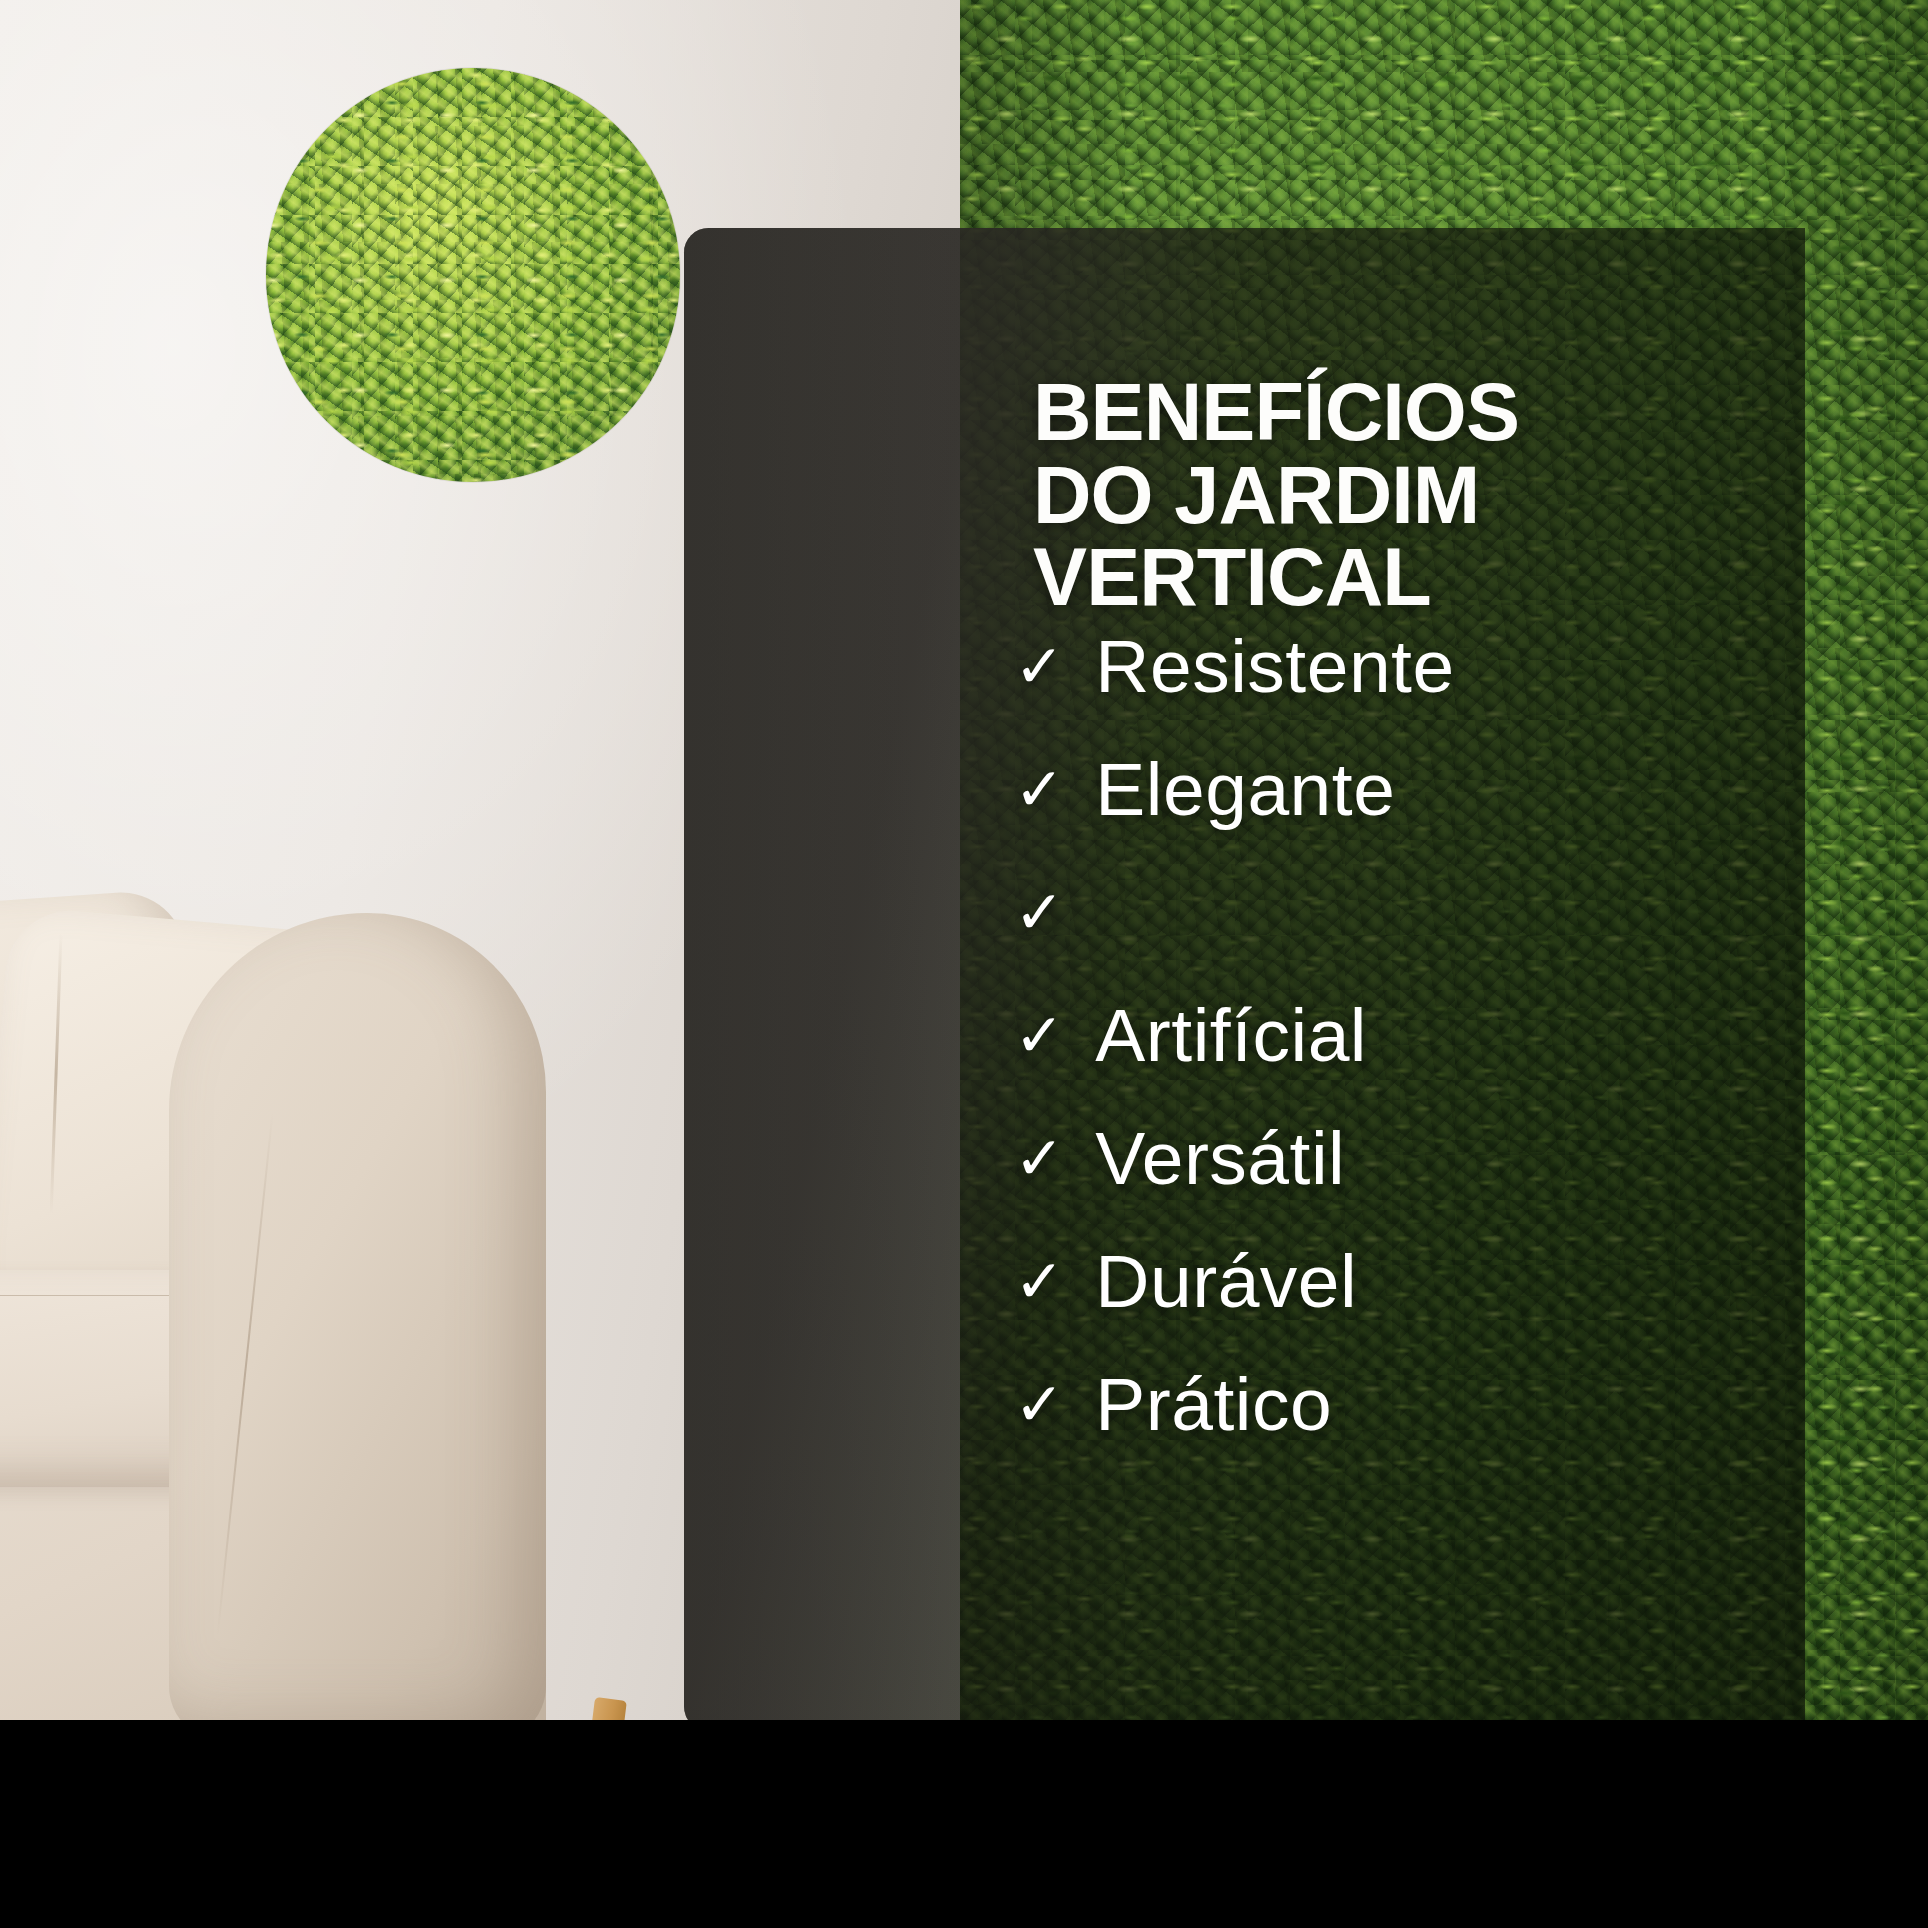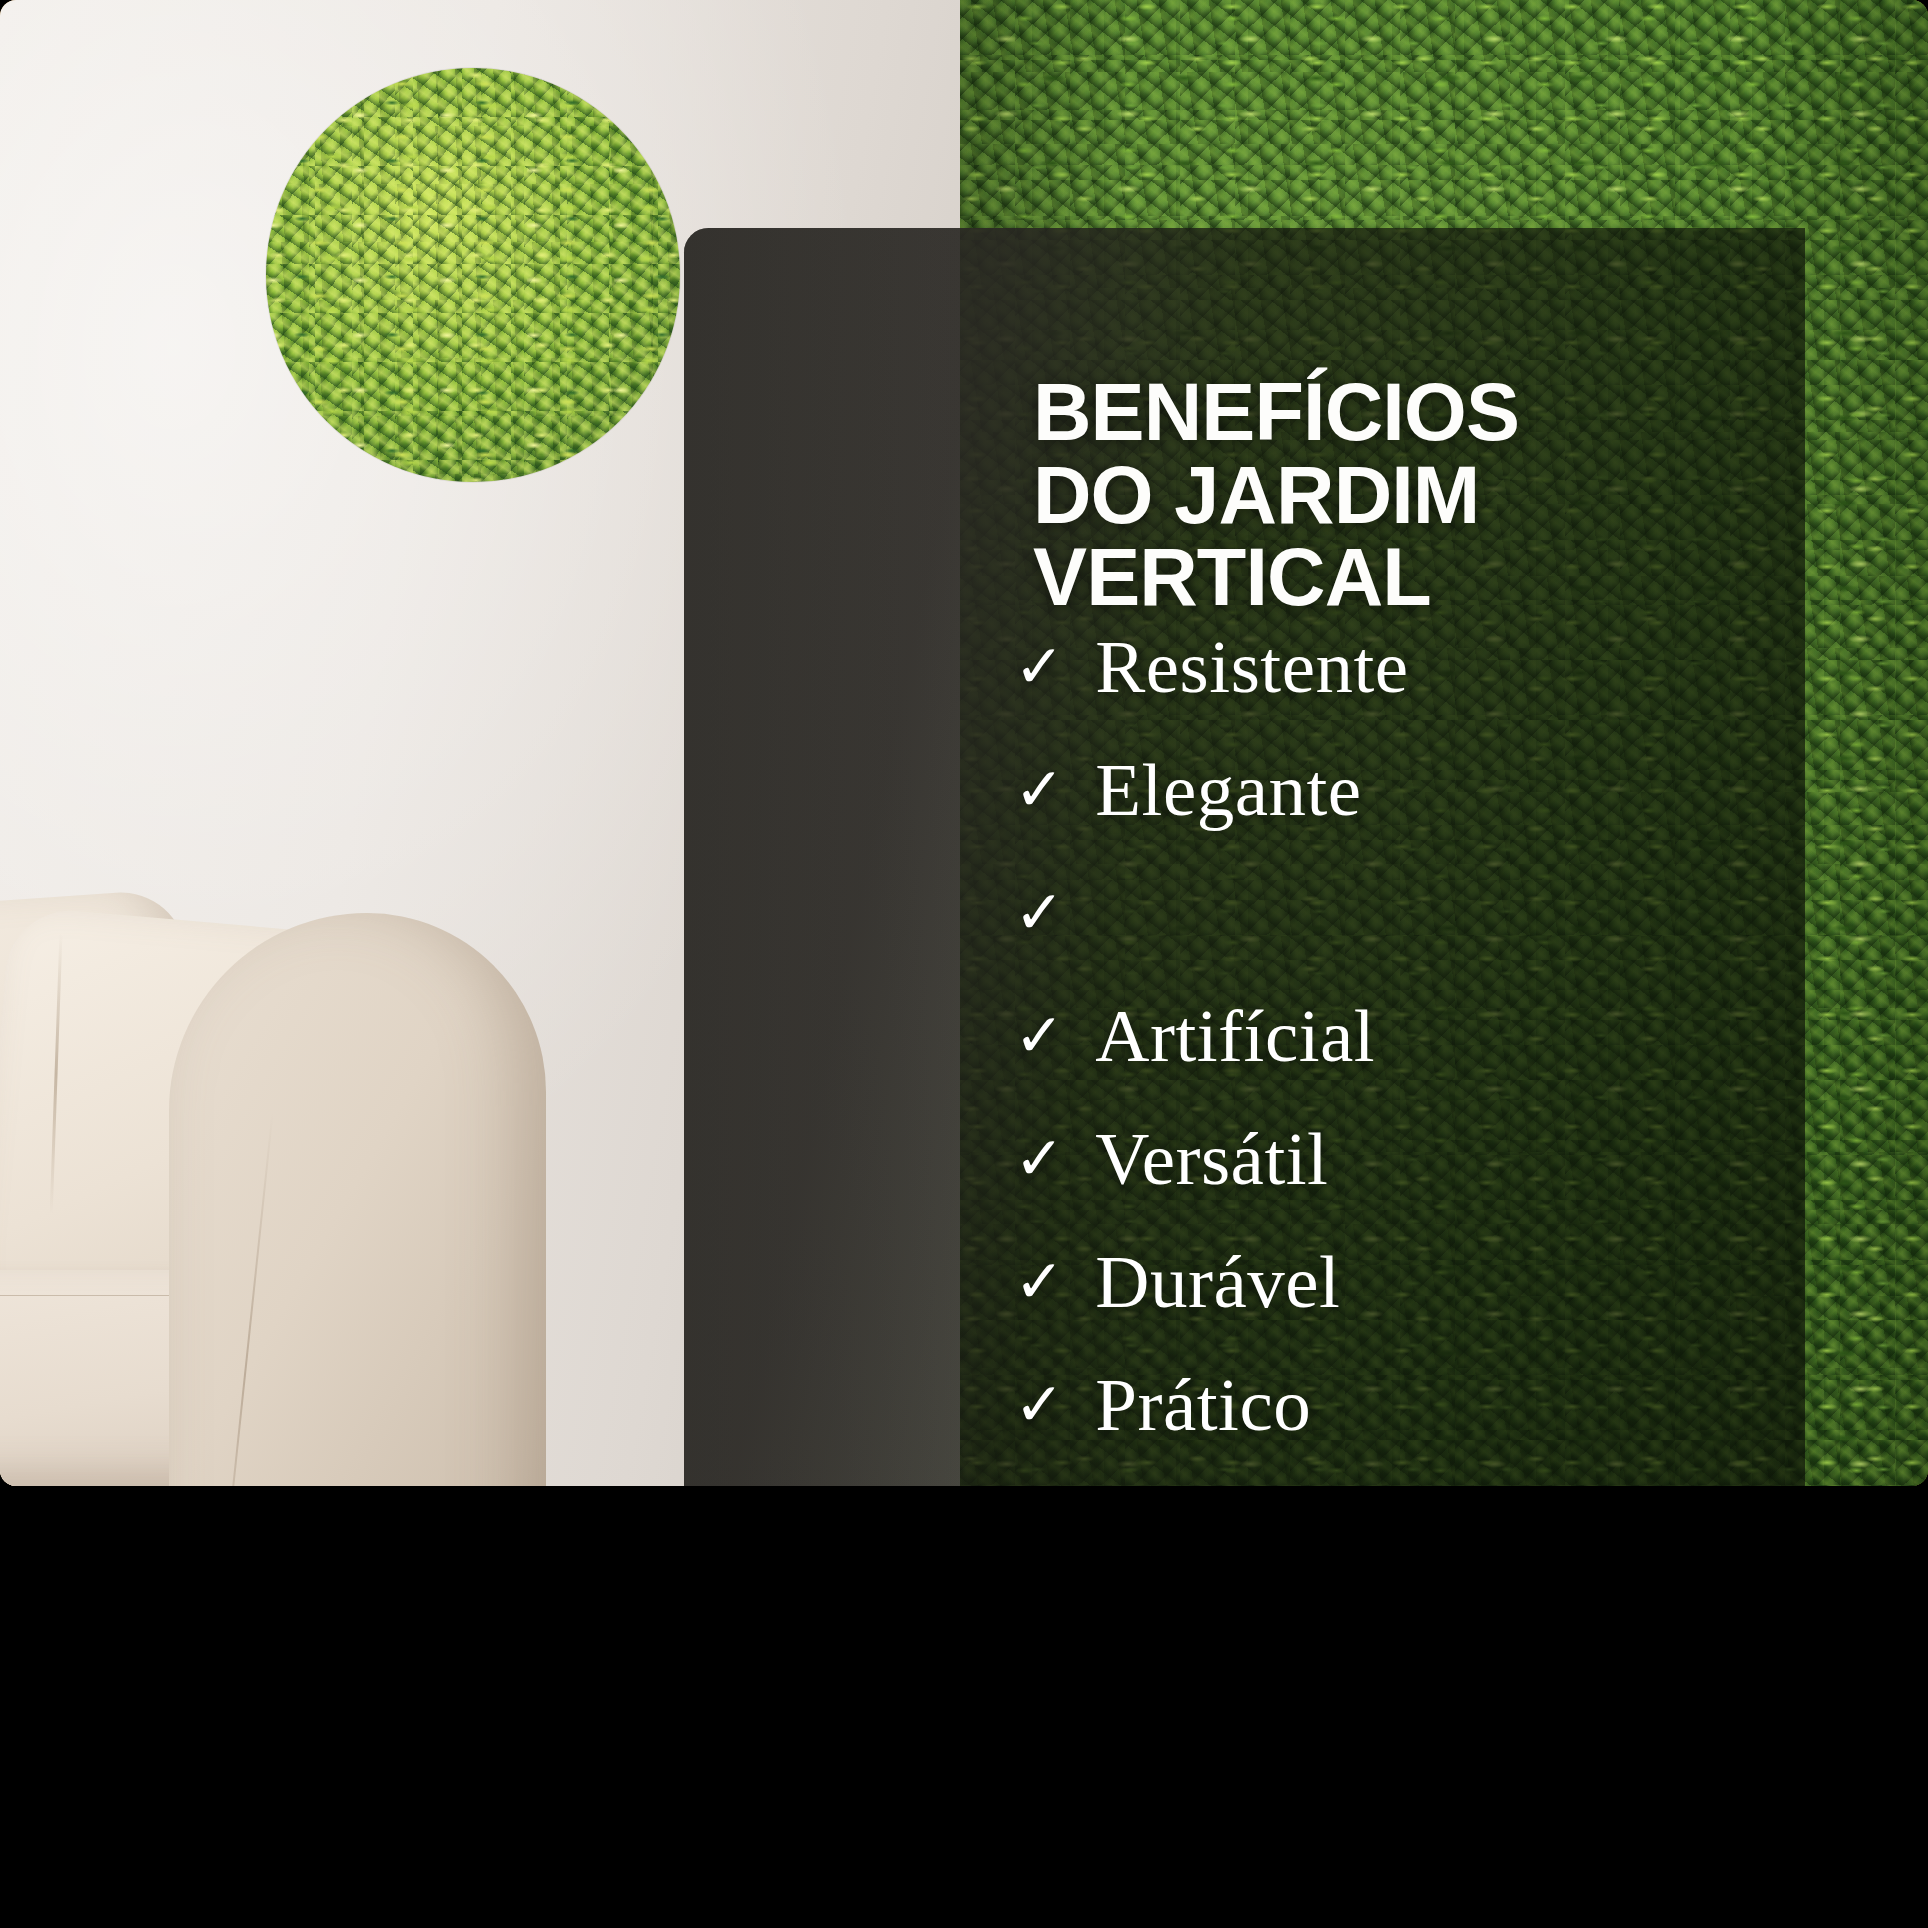--- a/index.html
+++ b/index.html
@@ -2,24 +2,23 @@
 <html style="font-size:15px"><head>
 <meta charset="utf-8">
 <style>
   html,body{margin:0;padding:0;background:#000;}
   body{
     font-family:"Liberation Sans", sans-serif;
     -webkit-font-smoothing:antialiased;
   }
   #stage{
     position:relative;
-    width:1928px;height:1486px;
+    width:1928px;height:1720px;
     overflow:hidden;
     background:#a16207;
-    border-radius:16px;
   }
 
   
   .photo-left{
     position:absolute;left:0;top:0;width:964px;height:1928px;
     background:
       
       radial-gradient(120% 80% at 18% 18%, rgba(255,255,255,.55) 0%, rgba(255,255,255,0) 60%),
       linear-gradient(100deg,#efebe6 0%,#e9e4df 38%,#ded8d2 68%,#cec8c1 100%);
   }
@@ -187,21 +186,20 @@
     text-align:left;
     padding-left:11.3px;
     color:#ffffff;
   }
   .benefit .blabel{
     font-size:75px;
     font-weight:400;
     line-height:1;
     letter-spacing:0.5px;
     white-space:nowrap;
-    font-family:Liberation Serif, serif;
   }
 </style>
 </head>
 <body>
 
 <div id="stage">
 
   <div class="photo-left">
     <div class="floor"></div>
     <div class="baseboard"></div>

